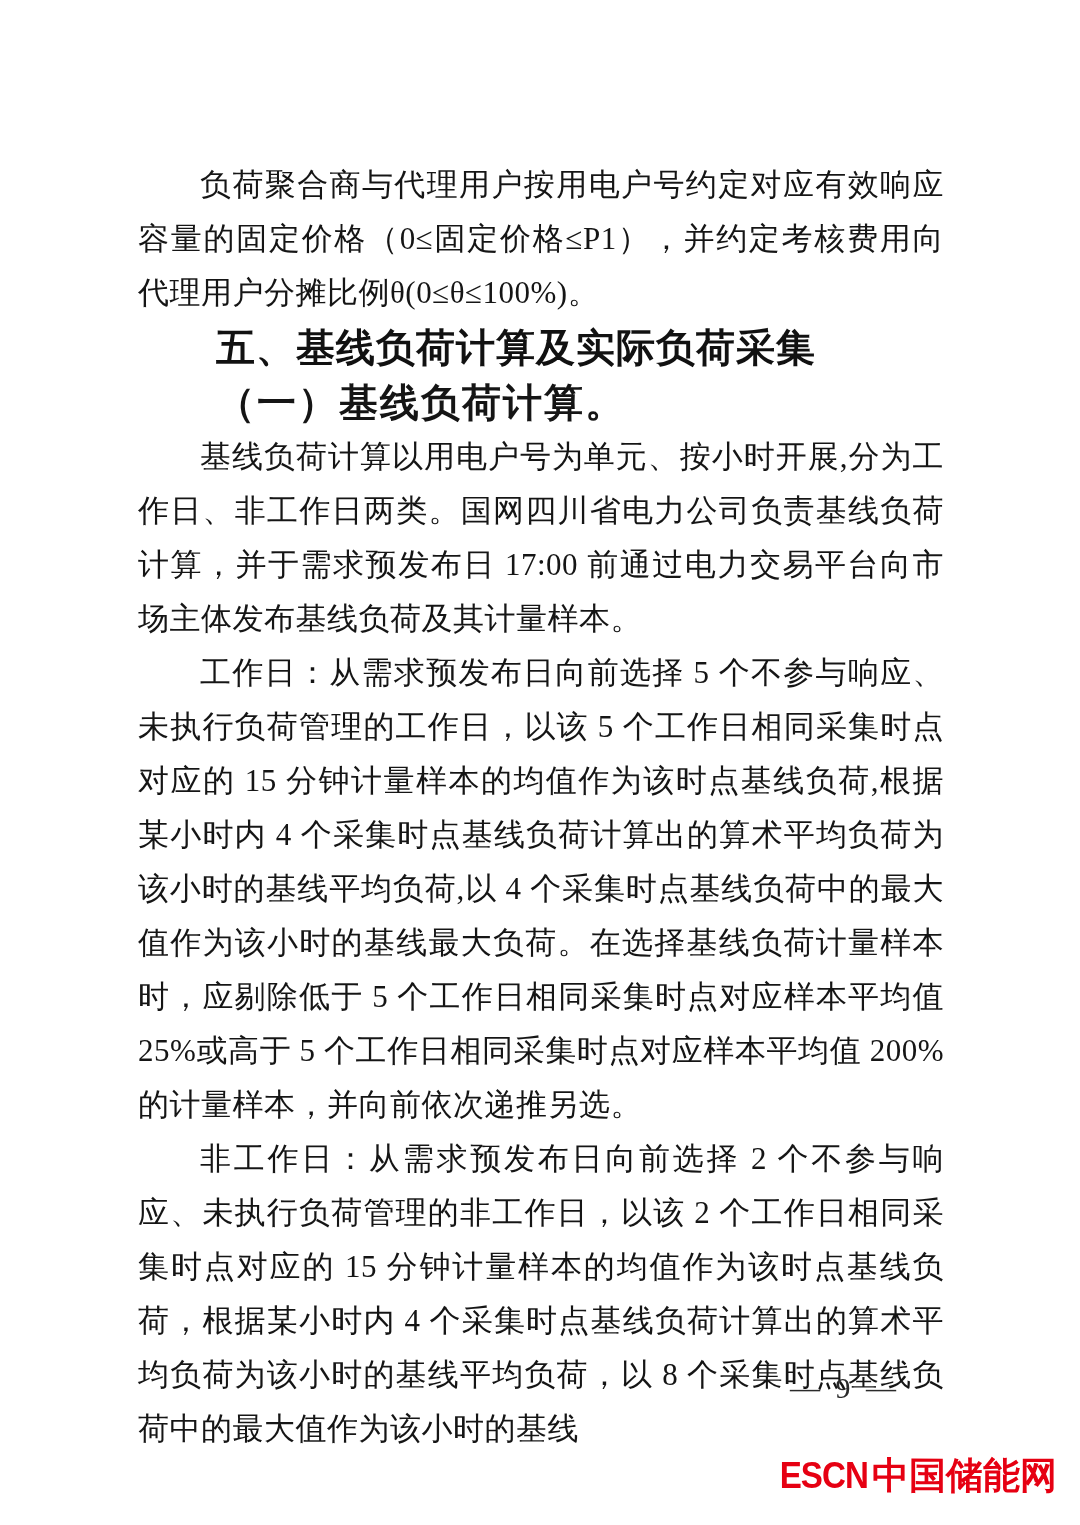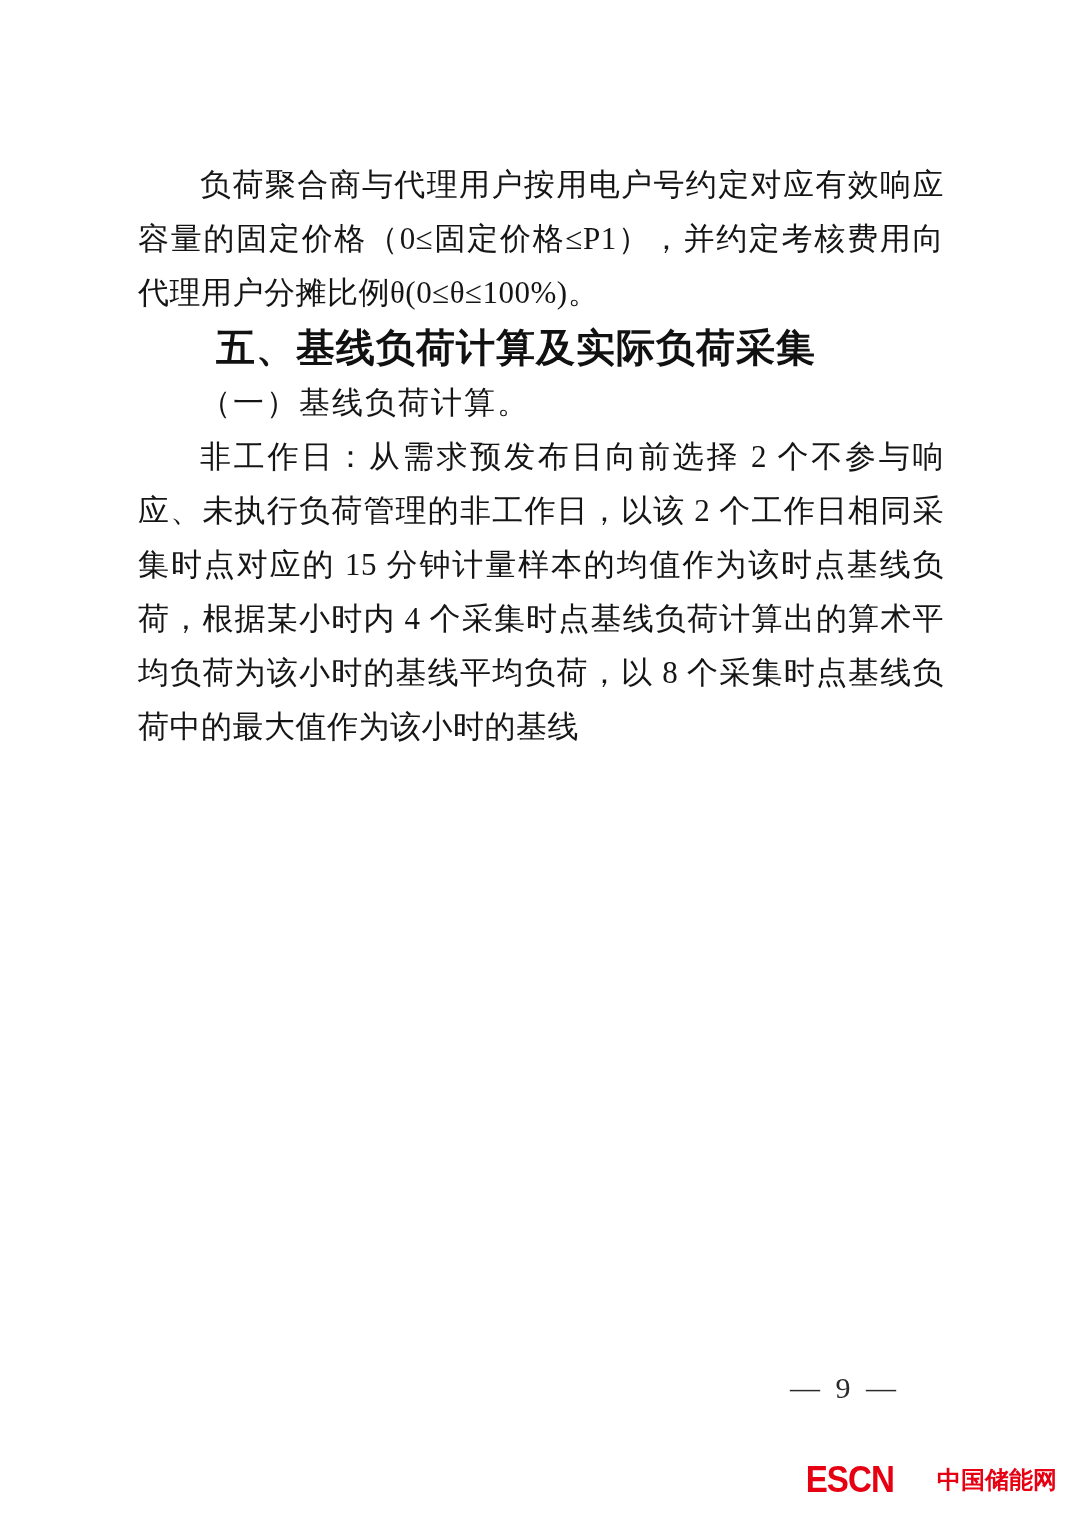--- a/index.html
+++ b/index.html
@@ -36,23 +36,23 @@
     font-size: 39px;
     line-height: 55px;
     font-weight: 700;
     text-indent: 2em;
     font-family: "Liberation Sans", "DejaVu Sans", sans-serif;
     letter-spacing: 1px;
     color: #111111;
   }
   .subheading {
     margin: 0;
-    font-size: 31px;
+    font-size: 39px;
     line-height: 55px;
-    font-weight: 400;
+    font-weight: 700;
     text-indent: 2em;
     letter-spacing: 2px;
   }
   .page-number {
     position: absolute;
     top: 1368px;
     right: 180px;
     font-size: 30px;
     line-height: 40px;
     color: #2a2a2a;
@@ -60,43 +60,44 @@
   }
   .logo {
     position: absolute;
     right: 23px;
     bottom: 24px;
     display: flex;
     align-items: center;
     font-family: "Liberation Sans", "DejaVu Sans", sans-serif;
     font-weight: 700;
     white-space: nowrap;
-    gap: 24px;
   }
   .logo-latin {
     font-size: 36px;
     font-weight: 800;
     letter-spacing: -1px;
     transform: scaleX(0.92);
     transform-origin: right center;
   }
   .logo-cjk {
-    font-size: 24px;
+    font-size: 37px;
     letter-spacing: 0px;
-    margin-left: 19px;
+    margin-left: 4px;
   }
 </style>
 </head>
 <body>
 
 <div class="page">
   <div class="content">
     <p class="para">负荷聚合商与代理用户按用电户号约定对应有效响应容量的固定价格（0≤固定价格≤P1），并约定考核费用向代理用户分摊比例θ(0≤θ≤100%)。</p>
     <h2 class="heading">五、基线负荷计算及实际负荷采集</h2>
     <p class="subheading">（一）基线负荷计算。</p>
+    <p class="para">基线负荷计算以用电户号为单元、按小时开展,分为工作日、非工作日两类。国网四川省电力公司负责基线负荷计算，并于需求预发布日 17:00 前通过电力交易平台向市场主体发布基线负荷及其计量样本。</p>
+    <p class="para">工作日：从需求预发布日向前选择 5 个不参与响应、未执行负荷管理的工作日，以该 5 个工作日相同采集时点对应的 15 分钟计量样本的均值作为该时点基线负荷,根据某小时内 4 个采集时点基线负荷计算出的算术平均负荷为该小时的基线平均负荷,以 4 个采集时点基线负荷中的最大值作为该小时的基线最大负荷。在选择基线负荷计量样本时，应剔除低于 5 个工作日相同采集时点对应样本平均值 25%或高于 5 个工作日相同采集时点对应样本平均值 200%的计量样本，并向前依次递推另选。</p>
     <p class="para">非工作日：从需求预发布日向前选择 2 个不参与响应、未执行负荷管理的非工作日，以该 2 个工作日相同采集时点对应的 15 分钟计量样本的均值作为该时点基线负荷，根据某小时内 4 个采集时点基线负荷计算出的算术平均负荷为该小时的基线平均负荷，以 8 个采集时点基线负荷中的最大值作为该小时的基线</p>
   </div>
 
   <div class="page-number">— 9 —</div>
 
   <div class="logo">
     <span class="logo-latin" style="color: rgb(230, 0, 18);">ESCN</span>
     <span class="logo-cjk" style="color: rgb(230, 0, 18);">中国储能网</span>
   </div>
 </div>

